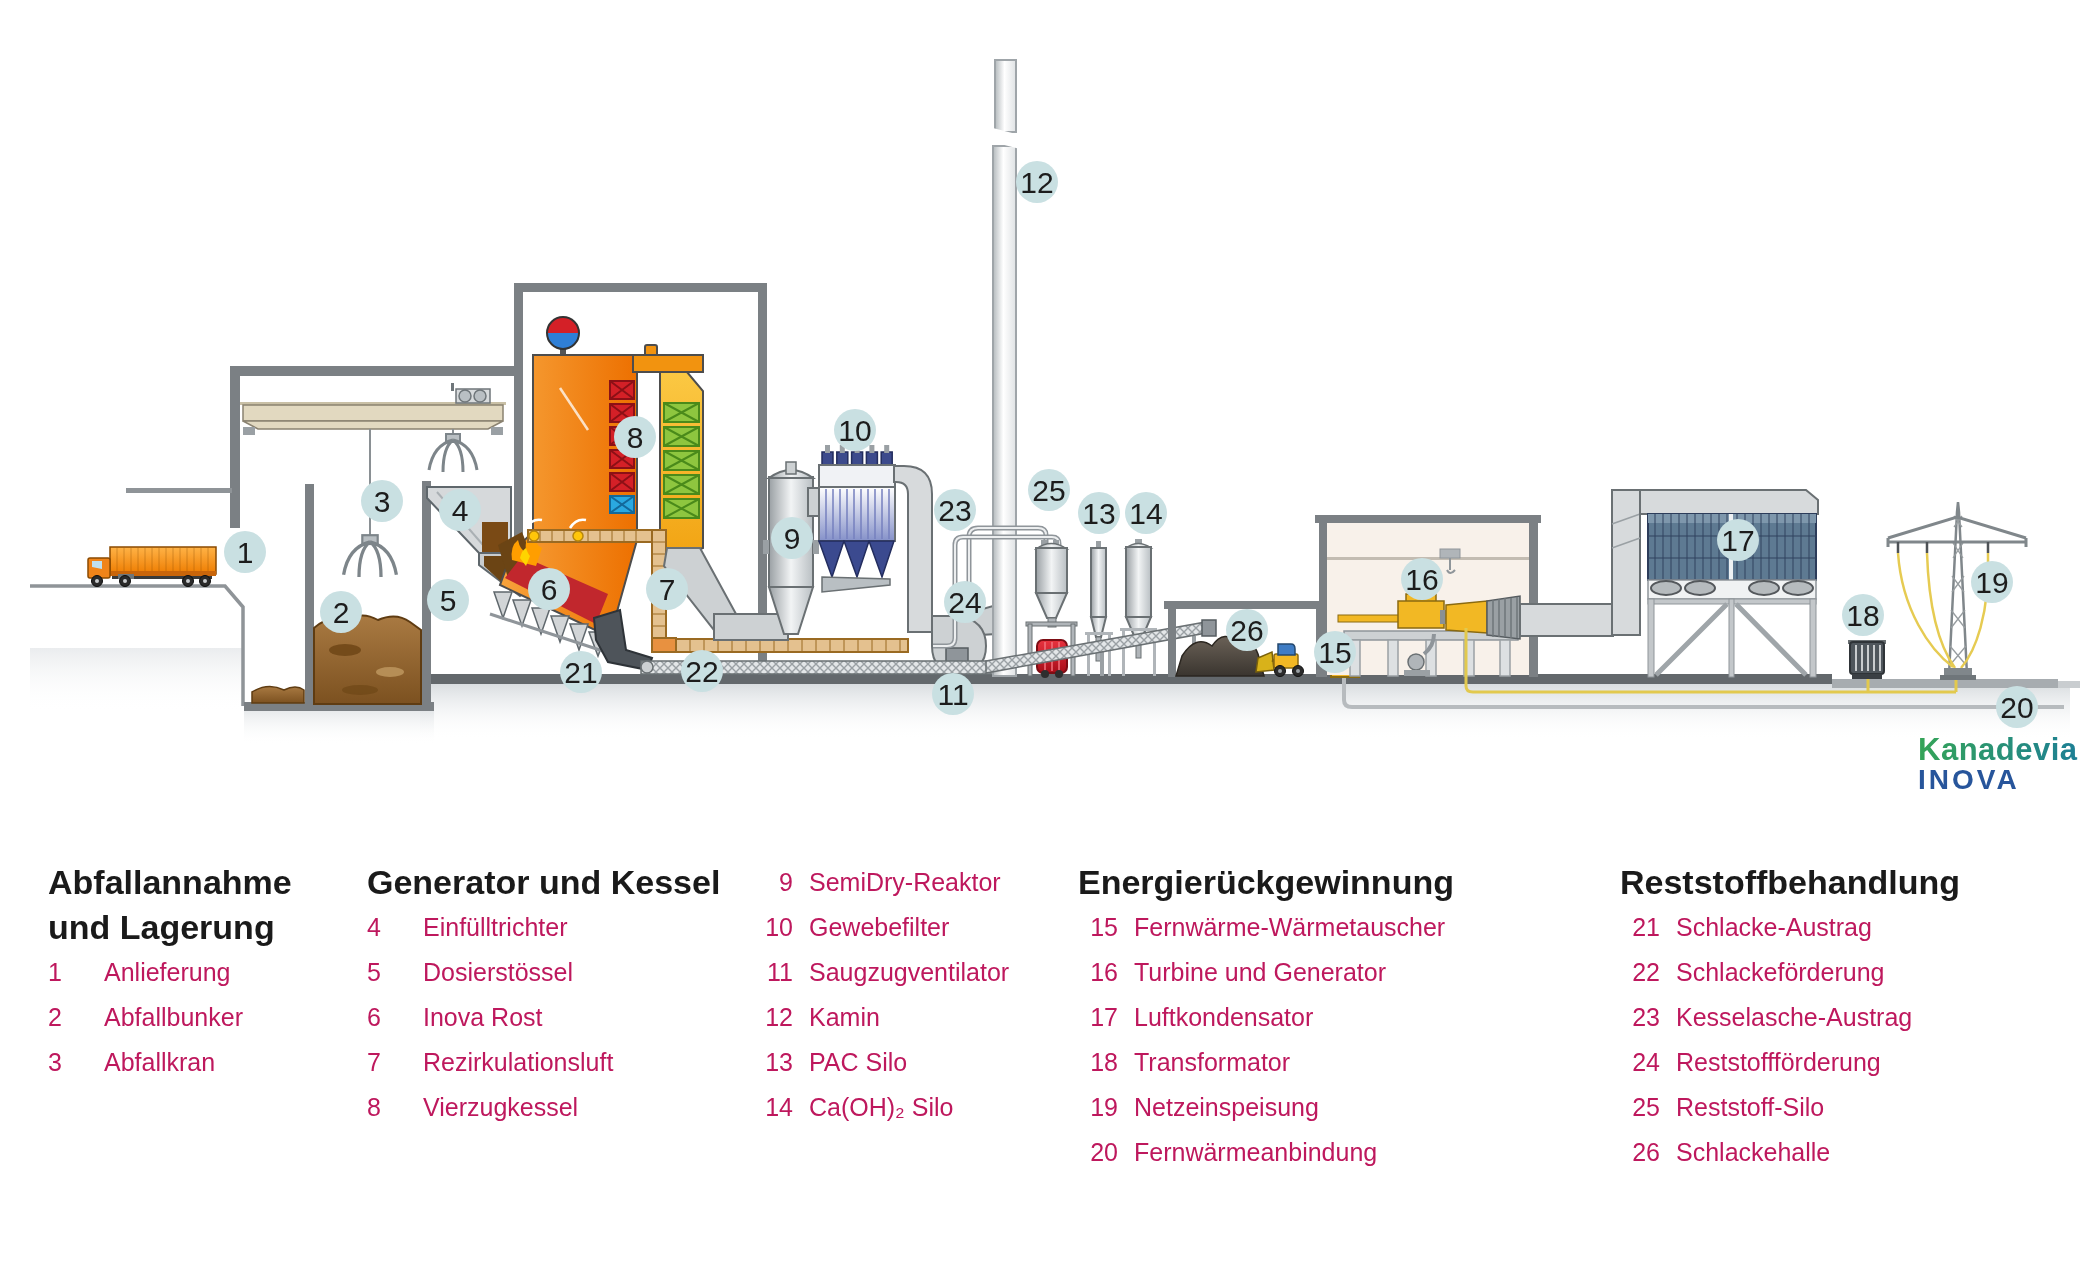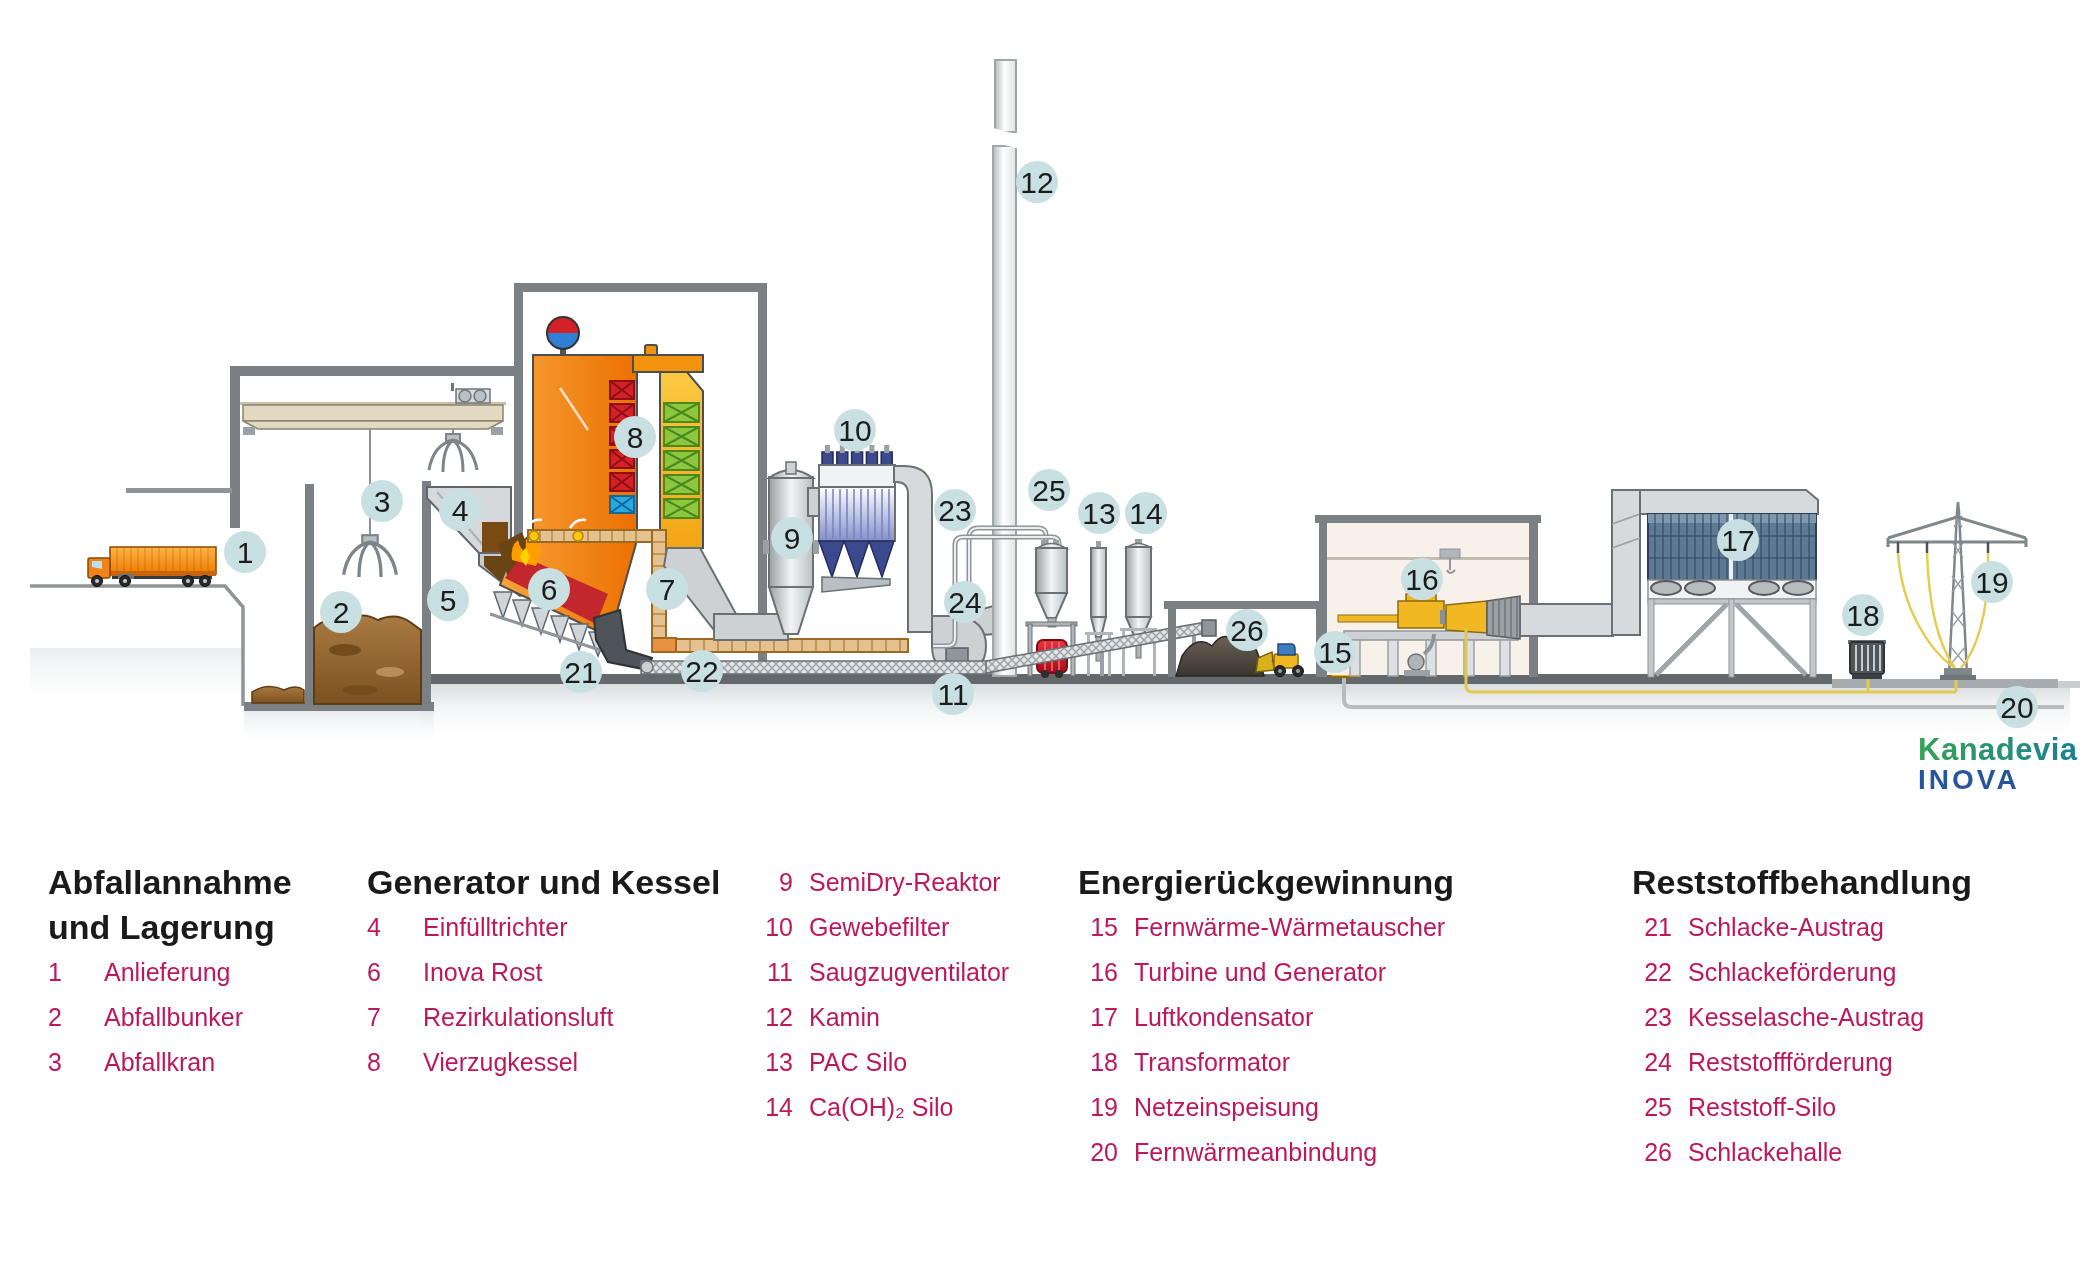--- a/index.html
+++ b/index.html
@@ -581,20 +581,21 @@
       <div class="lcol" style="left: 48px;">
         <div class="ltitle">Abfallannahme
 und Lagerung</div>
         <div class="lrow"><span class="lnum">1</span><span class="llab">Anlieferung</span></div>
         <div class="lrow"><span class="lnum">2</span><span class="llab">Abfallbunker</span></div>
         <div class="lrow"><span class="lnum">3</span><span class="llab">Abfallkran</span></div>
       </div>
       <div class="lcol" style="left: 367px;">
         <div class="ltitle">Generator und Kessel</div>
         <div class="lrow"><span class="lnum">4</span><span class="llab">Einfülltrichter</span></div>
+        <div class="lrow"><span class="lnum">5</span><span class="llab">Dosierstössel</span></div>
         <div class="lrow"><span class="lnum">6</span><span class="llab">Inova Rost</span></div>
         <div class="lrow"><span class="lnum">7</span><span class="llab">Rezirkulationsluft</span></div>
         <div class="lrow"><span class="lnum">8</span><span class="llab">Vierzugkessel</span></div>
       </div>
       <div class="lcol" style="left: 753px;">
         <div class="lrow"><span class="lnum r">9</span><span class="llab">SemiDry-Reaktor</span></div>
         <div class="lrow"><span class="lnum r">10</span><span class="llab">Gewebefilter</span></div>
         <div class="lrow"><span class="lnum r">11</span><span class="llab">Saugzugventilator</span></div>
         <div class="lrow"><span class="lnum r">12</span><span class="llab">Kamin</span></div>
         <div class="lrow"><span class="lnum r">13</span><span class="llab">PAC Silo</span></div>
@@ -602,21 +603,21 @@
       </div>
       <div class="lcol" style="left: 1050px; margin-left: 28px;">
         <div class="ltitle">Energierückgewinnung</div>
         <div class="lrow"><span class="lnum r">15</span><span class="llab">Fernwärme-Wärmetauscher</span></div>
         <div class="lrow"><span class="lnum r">16</span><span class="llab">Turbine und Generator</span></div>
         <div class="lrow"><span class="lnum r">17</span><span class="llab">Luftkondensator</span></div>
         <div class="lrow"><span class="lnum r">18</span><span class="llab">Transformator</span></div>
         <div class="lrow"><span class="lnum r">19</span><span class="llab">Netzeinspeisung</span></div>
         <div class="lrow"><span class="lnum r">20</span><span class="llab">Fernwärmeanbindung</span></div>
       </div>
-      <div class="lcol" style="left: 1620px; margin-left: 12px;">
+      <div class="lcol" style="left: 1620px;">
         <div class="ltitle">Reststoffbehandlung</div>
         <div class="lrow"><span class="lnum r">21</span><span class="llab">Schlacke-Austrag</span></div>
         <div class="lrow"><span class="lnum r">22</span><span class="llab">Schlackeförderung</span></div>
         <div class="lrow"><span class="lnum r">23</span><span class="llab">Kesselasche-Austrag</span></div>
         <div class="lrow"><span class="lnum r">24</span><span class="llab">Reststoffförderung</span></div>
         <div class="lrow"><span class="lnum r">25</span><span class="llab">Reststoff-Silo</span></div>
         <div class="lrow"><span class="lnum r">26</span><span class="llab">Schlackehalle</span></div>
       </div>
     </div>
 </div>

